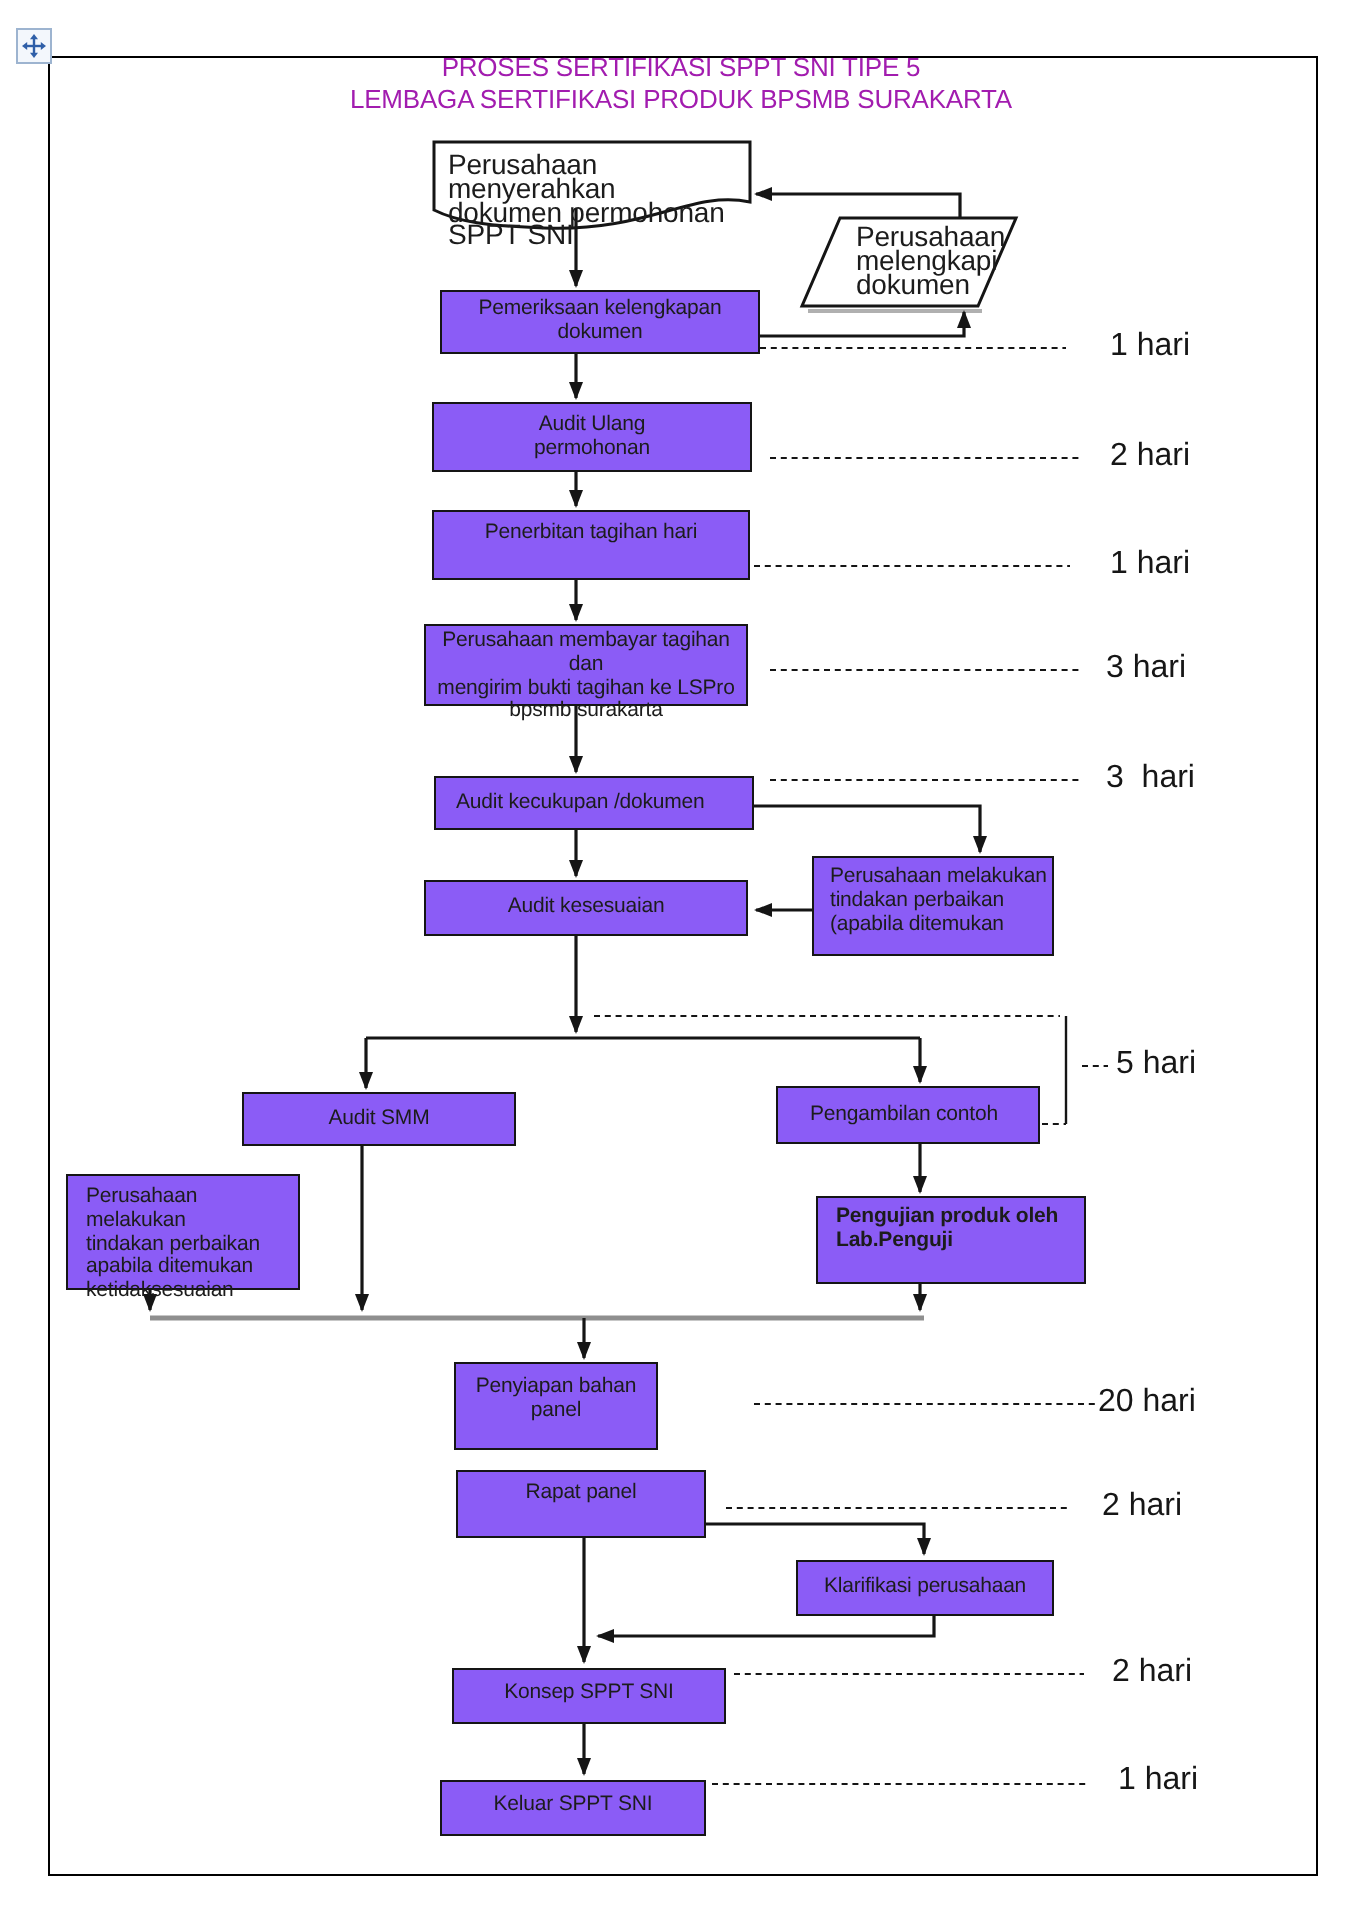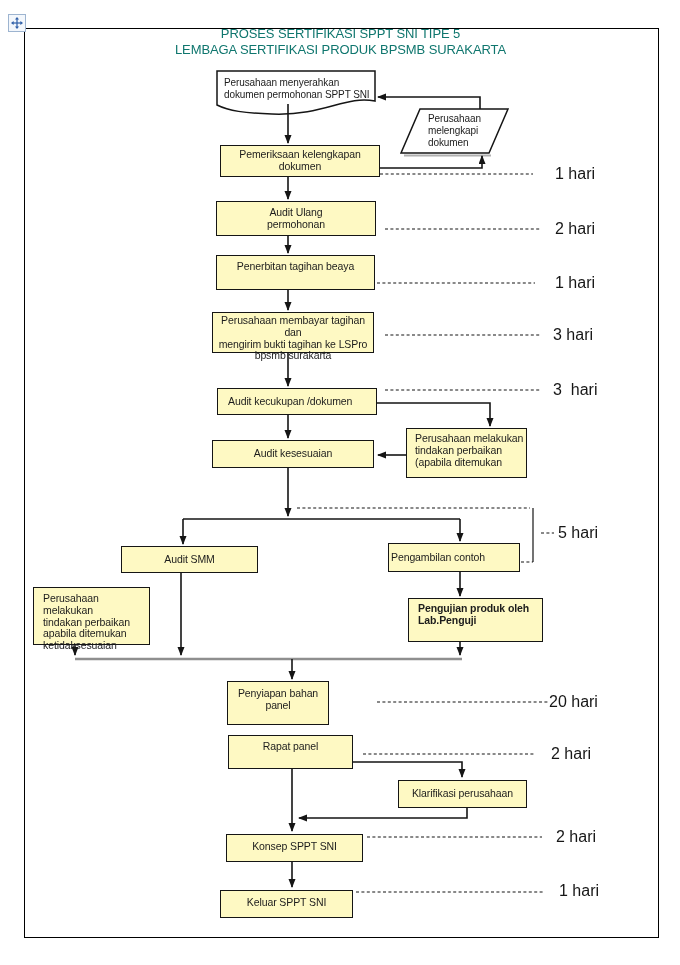--- a/index.html
+++ b/index.html
@@ -3,33 +3,33 @@
 <meta charset="utf-8">
 <style>
   html,body{margin:0;padding:0;background:#fff;}
   #screen{position:relative;width:680px;height:965px;background:#ffffff;overflow:hidden;
           font-family:"Liberation Sans",sans-serif;color:#1c1c1c;}
   #page-border{position:absolute;left:24px;top:28px;width:633px;height:908px;
                border:1.6px solid #000;background:#fff;}
   #move-handle{position:absolute;left:8px;top:14px;width:16px;height:16px;
                border:1px solid #9db4d0;background:#f3f7fc;display:flex;align-items:center;justify-content:center;}
   #title-block{position:absolute;left:24px;top:26px;width:633px;text-align:center;
-               font-size:13px;line-height:15.5px;color:#0f766e;letter-spacing:-0.1px;}
+               font-size:13px;line-height:15.5px;color:#a21caf;letter-spacing:-0.1px;}
   svg.wires{position:absolute;left:0;top:0;width:680px;height:965px;}
   .ln{stroke:#151515;stroke-width:1.6;fill:none;}
   .thin{stroke:#151515;stroke-width:1.2;fill:none;}
   .dash{stroke:#151515;stroke-width:1.1;fill:none;stroke-dasharray:3 2.4;}
   .gray{stroke:#8f8f8f;stroke-width:2.4;fill:none;}
   .shape-outline{fill:#ffffff;stroke:#151515;stroke-width:1.5;}
-  .node{position:absolute;border:1.5px solid #151515;background:#fef9c3;box-sizing:border-box;
+  .node{position:absolute;border:1.5px solid #151515;background:#8b5cf6;box-sizing:border-box;
         font-size:10.5px;line-height:11.8px;display:flex;letter-spacing:-0.1px;}
   .node-label{white-space:pre-line;}
   .txt-center{justify-content:center;text-align:center;}
   .v-center{align-items:center;}
-  .floating-label{position:absolute;font-size:10px;line-height:11.8px;letter-spacing:-0.1px;}
+  .floating-label{position:absolute;font-size:14px;line-height:11.8px;letter-spacing:-0.1px;}
   .floating-label .node-label{white-space:pre-line;}
   .dur{position:absolute;font-size:16px;transform:translateY(-52%);white-space:pre;color:#161616;}
 </style>
 </head>
 <body>
 
 <div id="screen">
 
   <div id="page-border"></div>
 
@@ -121,21 +121,21 @@
     <span class="node-label">Pemeriksaan kelengkapan
 dokumen</span>
   </div>
 
   <div class="node txt-center" style="left:216px;top:201px;width:160px;height:35px;padding-top:5px;">
     <span class="node-label">Audit Ulang
 permohonan</span>
   </div>
 
   <div class="node txt-center" style="left:216px;top:255px;width:159px;height:35px;padding-top:5px;">
-    <span class="node-label">Penerbitan tagihan beaya</span>
+    <span class="node-label">Penerbitan tagihan hari</span>
   </div>
 
   <div class="node txt-center" style="left:212px;top:312px;width:162px;height:41px;padding-top:2px;">
     <span class="node-label">Perusahaan membayar tagihan dan
 mengirim bukti tagihan ke LSPro
 bpsmb surakarta</span>
   </div>
 
   <div class="node v-center" style="left:217px;top:388px;width:160px;height:27px;padding-left:10px;">
     <span class="node-label">Audit kecukupan /dokumen</span>
@@ -148,21 +148,21 @@
   <div class="node" style="left:406px;top:428px;width:121px;height:50px;padding:4px 0 0 8px;">
     <span class="node-label">Perusahaan melakukan
 tindakan perbaikan
 (apabila ditemukan</span>
   </div>
 
   <div class="node txt-center v-center" style="left:121px;top:546px;width:137px;height:27px;">
     <span class="node-label">Audit SMM</span>
   </div>
 
-  <div class="node v-center" style="left:388px;top:543px;width:132px;height:29px;padding-left:2px;">
+  <div class="node v-center" style="left:388px;top:543px;width:132px;height:29px;padding-left:16px;">
     <span class="node-label">Pengambilan contoh</span>
   </div>
 
   <div class="node" style="left:33px;top:587px;width:117px;height:58px;padding:5px 0 0 9px;">
     <span class="node-label">Perusahaan melakukan
 tindakan perbaikan
 apabila ditemukan
 ketidaksesuaian</span>
   </div>
 

